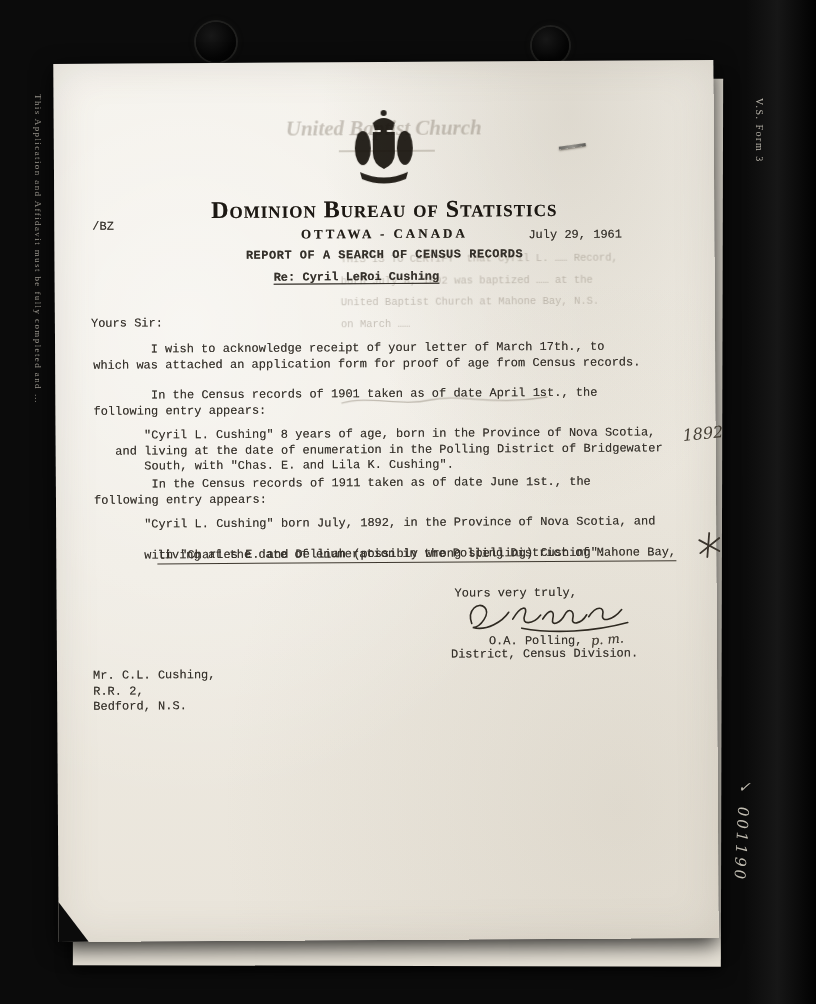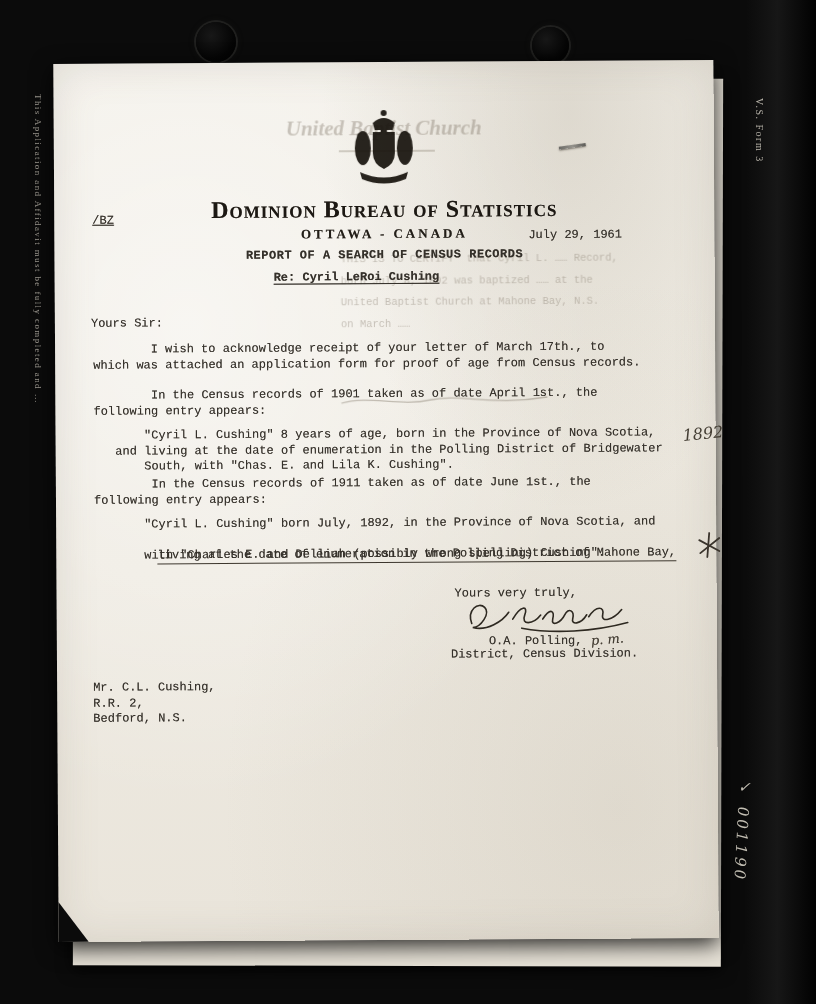--- a/index.html
+++ b/index.html
@@ -87,21 +87,21 @@
           <path d="M21,24 h22 v21 q0,11 -11,16 q-11,-5 -11,-16 z"></path>
           <path d="M8,64 q24,11 48,0 l-2,7 q-22,9 -44,0 z"></path>
           <rect x="29" y="18" width="6" height="6"></rect>
         </g>
       </svg>
     </div>
 
     <div class="t serif org-title center" style="top:134px;">Dominion Bureau of Statistics</div>
     <div class="t serif city center" style="top:164px;">OTTAWA - CANADA</div>
 
-    <div class="t" style="left:38px;top:150px;text-decoration:underline;">/BZ</div>
+    <div class="t" style="left:38px;top:156px;">/BZ</div>
     <div class="t" style="left:474px;top:167px;">July 29, 1961</div>
 
     <div class="t report-title center" style="top:186px;">REPORT OF A SEARCH OF CENSUS RECORDS</div>
     <div class="t re-underline" style="left:201px;top:208px;padding-left:18px;">Re: Cyril LeRoi Cushing</div>
 
     <div class="t" style="left:36px;top:253px;">Yours Sir:</div>
 
     <div class="t" style="left:38px;top:279px;width:590px;">        I wish to acknowledge receipt of your letter of March 17th., to
 which was attached an application form for proof of age from Census records.</div>
     <div class="t" style="left:38px;top:325px;width:590px;">        In the Census records of 1901 taken as of date April 1st., the
@@ -137,21 +137,21 @@
         <path d="M51,22 C59,8 67,8 63,18 C59,28 71,28 79,18"></path>
         <path d="M81,22 C89,10 93,14 91,22 C89,30 99,26 103,18 C107,10 113,14 111,22 C109,28 119,28 125,18"></path>
         <path d="M127,20 C135,8 143,10 141,18 C139,26 151,24 160,13"></path>
         <path d="M60,31 C92,37 132,35 166,26"></path>
       </g>
     </svg>
 
     <div class="t" style="left:432px;top:571px;"><span>O.A. Polling,</span><span class="hand" style="display:inline-block;margin-left:8px;transform:rotate(-4deg);font-size:13px;">p. m.</span></div>
     <div class="t" style="left:394px;top:586px;">District, Census Division.</div>
 
-    <div class="t" style="left:36px;top:605px;margin-top:12px;">Mr. C.L. Cushing,
+    <div class="t" style="left:36px;top:605px;">Mr. C.L. Cushing,
 R.R. 2,
 Bedford, N.S.</div>
 
     <div class="staple"></div>
 
     <div class="paper-fold"></div>
   </div>
 
 </div>
 

